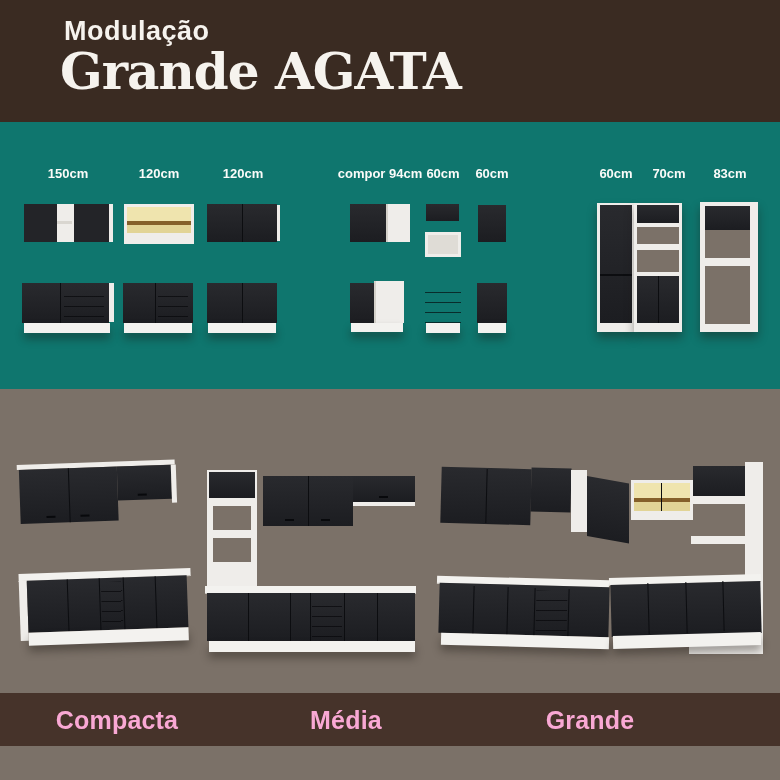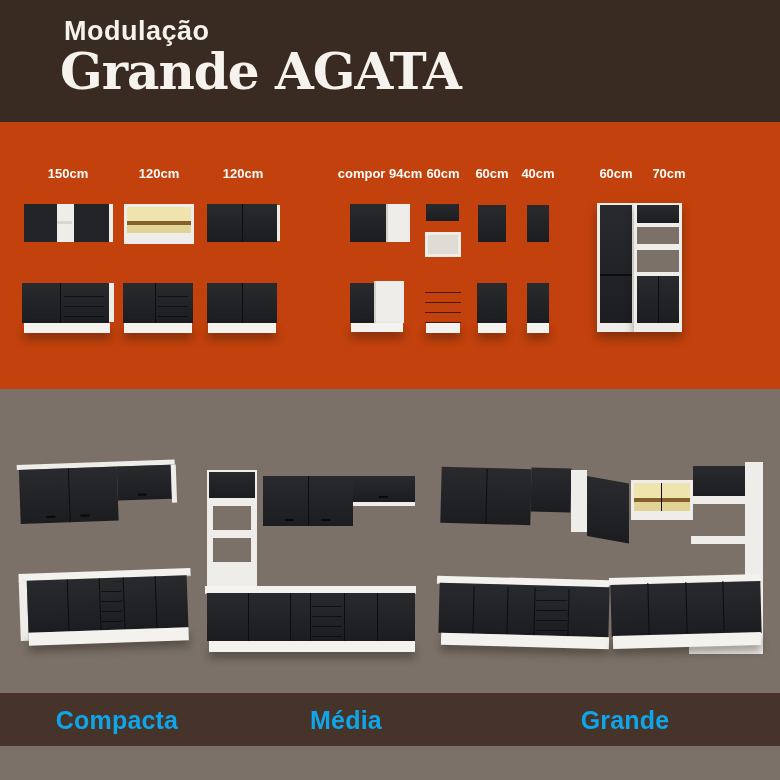--- a/index.html
+++ b/index.html
@@ -15,31 +15,31 @@
   .pl{background:#f3f2ef;box-shadow:0 6px 9px rgba(25,20,16,.38);}
   .sm{background:#0c0d10;}
   .hd{background:#08090c;height:2px;width:9px;}
   .drw{background-image:repeating-linear-gradient(180deg,transparent 0 9px,rgba(5,5,8,.65) 9px 10px);}
   .cub{background-image:repeating-linear-gradient(180deg,#efedea 0 2px,#d6d3cc 2px 10px);}
   
   .hdr{position:absolute;left:0;top:0;width:780px;height:122px;background:#3a2b22;color:#f6f3ee;}
   .hdr .sub{position:absolute;left:64px;top:16px;font-size:27px;font-weight:bold;letter-spacing:.5px;text-align:right;}
   .hdr .ttl{position:absolute;left:60px;top:42px;font-size:50px;font-weight:bold;
             font-family:"DejaVu Serif",serif;letter-spacing:-1px;}
-  .mods{position:absolute;left:0;top:122px;width:780px;height:267px;background:#c2410c;}
+  .mods{position:absolute;left:0;top:122px;width:780px;height:267px;background:#0f766e;}
   .col{position:absolute;top:0;height:267px;}
   .mlabel{position:absolute;top:44px;left:50%;transform:translateX(-50%);white-space:nowrap;
           color:#fbfbf9;font-size:13px;font-weight:bold;}
   .band{position:absolute;left:0;top:389px;width:780px;height:49px;background:#4b382e;
         display:flex;align-items:center;justify-content:center;}
   .band-text{color:#f7f5f2;font-size:23px;font-weight:bold;letter-spacing:-.3px;}
   .kits{position:absolute;left:0;top:438px;width:780px;height:255px;background:#7b7168;}
   .scene{position:absolute;}
   .foot{position:absolute;left:0;top:693px;width:780px;height:53px;background:#46332a;}
-  .kname{position:absolute;top:50%;transform:translate(-50%,-50%);color:#0ea5e9;
+  .kname{position:absolute;top:50%;transform:translate(-50%,-50%);color:#f9a8d4;
          font-size:25px;font-weight:bold;letter-spacing:.2px;white-space:nowrap;}
   .bstrip{position:absolute;left:0;top:746px;width:780px;height:34px;background:#7b7168;}
 </style>
 </head>
 <body>
 
 <div class="page">
 
   <header class="hdr">
     <div class="sub">Modulação</div>
@@ -98,45 +98,46 @@
       <div class="p pl" style="left:2px;top:201px;width:34px;height:10px;"></div>
     </div>
 
     <div class="col" style="left:476px;width:32px;">
       <div class="mlabel">60cm</div>
       <div class="p dk" style="left:2px;top:83px;width:28px;height:37px;"></div>
       <div class="p dk" style="left:1px;top:161px;width:30px;height:40px;"></div>
       <div class="p pl" style="left:2px;top:201px;width:28px;height:10px;"></div>
     </div>
 
-    <div class="col" style="left:526px;width:24px;">
-      <div class="mlabel">40cm</div>
-      <div class="p dk" style="left:1px;top:83px;width:22px;height:37px;"></div>
-      <div class="p dk" style="left:1px;top:161px;width:22px;height:40px;"></div>
-      <div class="p pl" style="left:1px;top:201px;width:22px;height:10px;"></div>
-    </div>
 
 
     <div class="col" style="left:597px;width:38px;">
       <div class="mlabel">60cm</div>
       <div class="p wt" style="left:0;top:81px;width:37px;height:129px;box-shadow:0 6px 9px rgba(25,20,16,.38);"></div>
       <div class="p dk" style="left:3px;top:83px;width:32px;height:118px;"></div>
       <div class="p sm" style="left:3px;top:152px;width:32px;height:2px;"></div>
     </div>
 
     <div class="col" style="left:634px;width:70px;">
       <div class="mlabel">70cm</div>
       <div class="p wt" style="left:0;top:81px;width:48px;height:129px;box-shadow:0 6px 9px rgba(25,20,16,.38);"></div>
       <div class="p dk" style="left:3px;top:83px;width:42px;height:18px;"></div>
       <div class="p gp" style="left:3px;top:105px;width:42px;height:17px;"></div>
       <div class="p gp" style="left:3px;top:128px;width:42px;height:22px;"></div>
       <div class="p dk" style="left:3px;top:154px;width:42px;height:47px;"></div>
       <div class="p sm" style="left:24px;top:154px;width:1px;height:47px;"></div>
     </div>
 
+    <div class="col" style="left:700px;width:60px;">
+      <div class="mlabel">83cm</div>
+      <div class="p wt" style="left:0;top:80px;width:58px;height:130px;box-shadow:0 6px 9px rgba(25,20,16,.38);"></div>
+      <div class="p dk" style="left:5px;top:84px;width:45px;height:24px;"></div>
+      <div class="p gp" style="left:5px;top:108px;width:45px;height:28px;"></div>
+      <div class="p gp" style="left:5px;top:144px;width:45px;height:58px;"></div>
+    </div>
   </section>
 
 
   <section class="kits">
 
     <div class="scene" style="left:18px;top:16px;width:176px;height:210px;transform:rotate(-2deg);">
       <div class="p wt" style="left:2px;top:8px;width:158px;height:5px;"></div>
       <div class="p dk" style="left:4px;top:13px;width:98px;height:54px;"></div>
       <div class="p sm" style="left:53px;top:13px;width:1px;height:54px;"></div>
       <div class="p hd" style="left:30px;top:60px;"></div>
@@ -205,17 +206,17 @@
       <div class="p sm" style="left:213px;top:133px;width:1px;height:51px;transform:rotate(-1.5deg);"></div>
       <div class="p sm" style="left:251px;top:132px;width:1px;height:51px;transform:rotate(-1.5deg);"></div>
       <div class="p sm" style="left:288px;top:131px;width:1px;height:50px;transform:rotate(-1.5deg);"></div>
       <div class="p pl" style="left:178px;top:184px;width:148px;height:13px;transform:rotate(-1.5deg);"></div>
     </div>
   </section>
 
   <footer class="foot">
     <div class="kname" style="left:117px;">Compacta</div>
     <div class="kname" style="left:346px;">Média</div>
-    <div class="kname" style="left:625px;">Grande</div>
+    <div class="kname" style="left:590px;">Grande</div>
   </footer>
 
   <div class="bstrip"></div>
 </div>
 
 </body></html>

